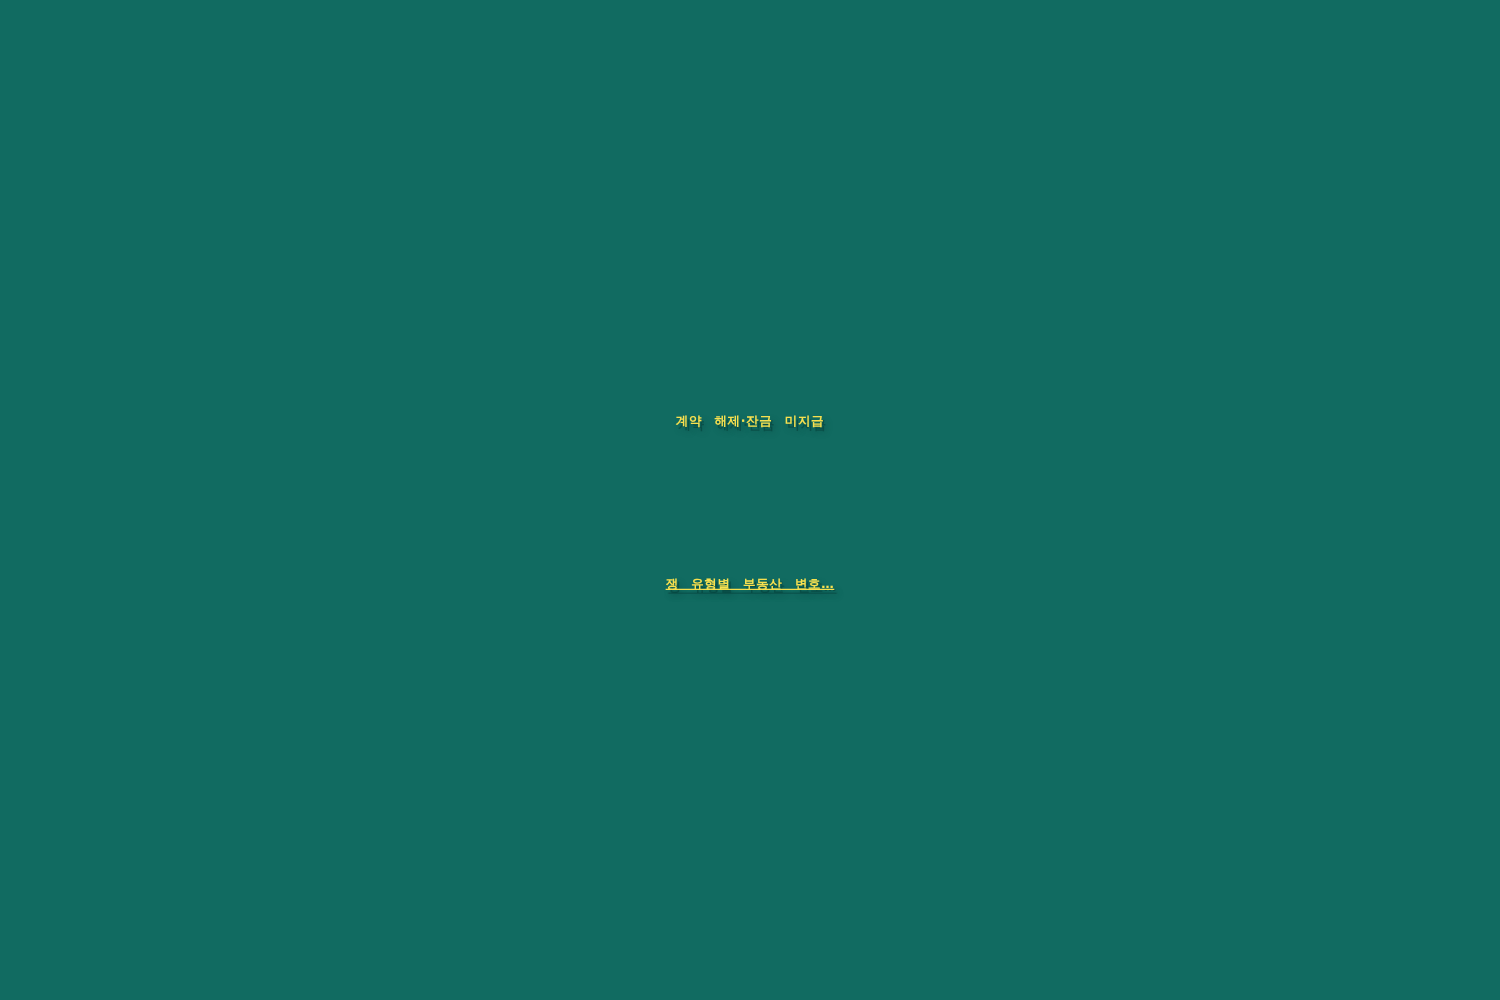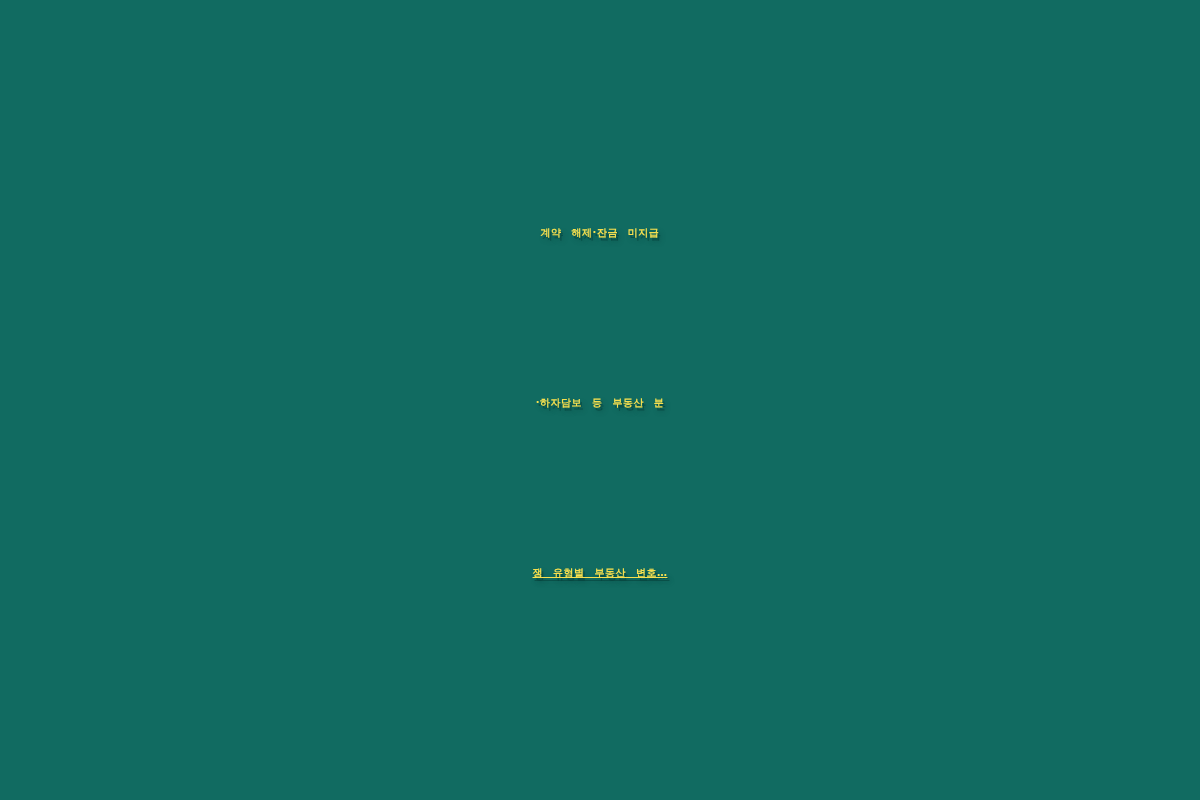--- a/index.html
+++ b/index.html
@@ -27,21 +27,20 @@
     overflow: hidden;
   }
 
   #headline-block {
     width: 1000px;
     display: flex;
     flex-direction: column;
     align-items: center;
     justify-content: center;
     margin-top: 6px;
-    gap: 40px;
   }
 
   .headline-line {
     display: block;
     width: 100%;
     text-align: center;
     color: #F7E04F;
     font-family: "DejaVu Sans", "Liberation Sans", sans-serif;
     font-size: 104px;
     font-weight: 700;
@@ -65,19 +64,18 @@
 </style>
 </head>
 <body>
 
 <div id="card" style="background: rgb(17, 107, 97);">
 
   <div id="headline-block">
 
     <span class="headline-line line-1" style="color: rgb(247, 224, 79); font-size: 10px;">계약 해제·잔금 미지급</span>
 
-    <span class="headline-line line-2" style="color: rgb(247, 224, 79); font-size: 10px;">·하자담보 등 부동산 분</span>
 
     <span class="headline-line line-3" style="color: rgb(247, 224, 79); font-size: 10px; text-decoration: underline;">쟁 유형별 부동산 변호…</span>
 
   </div>
 
 </div>
 
 </body></html>

